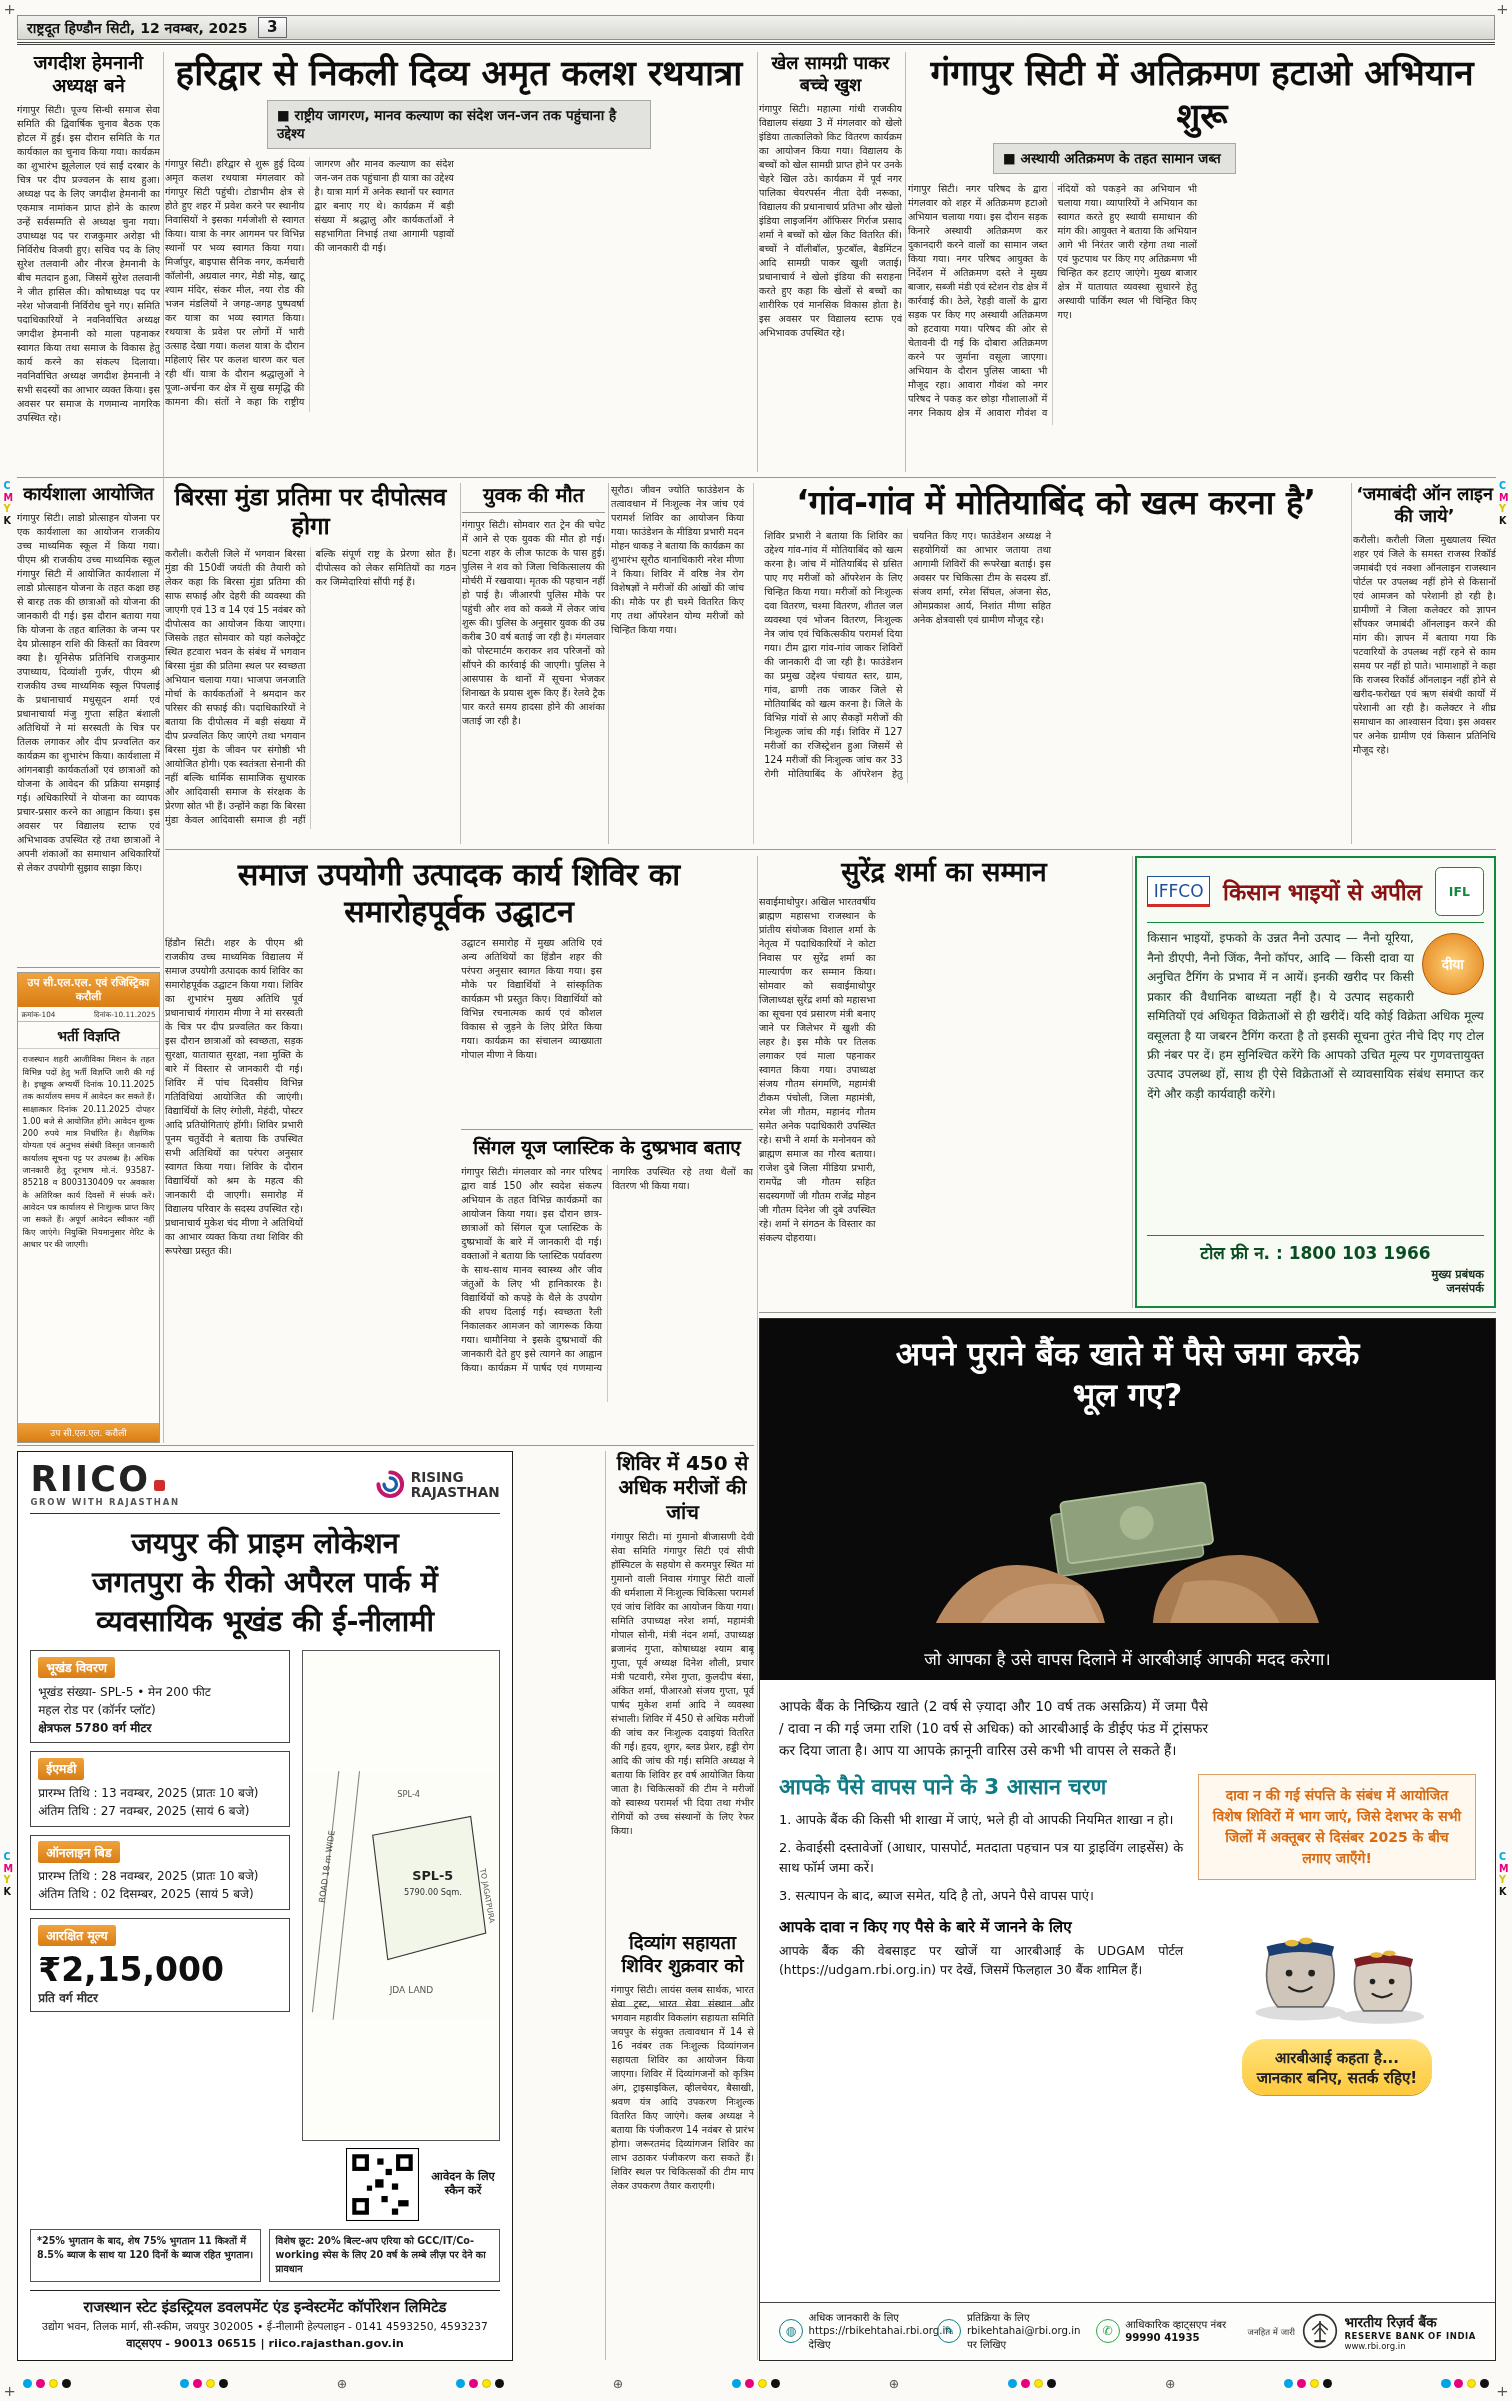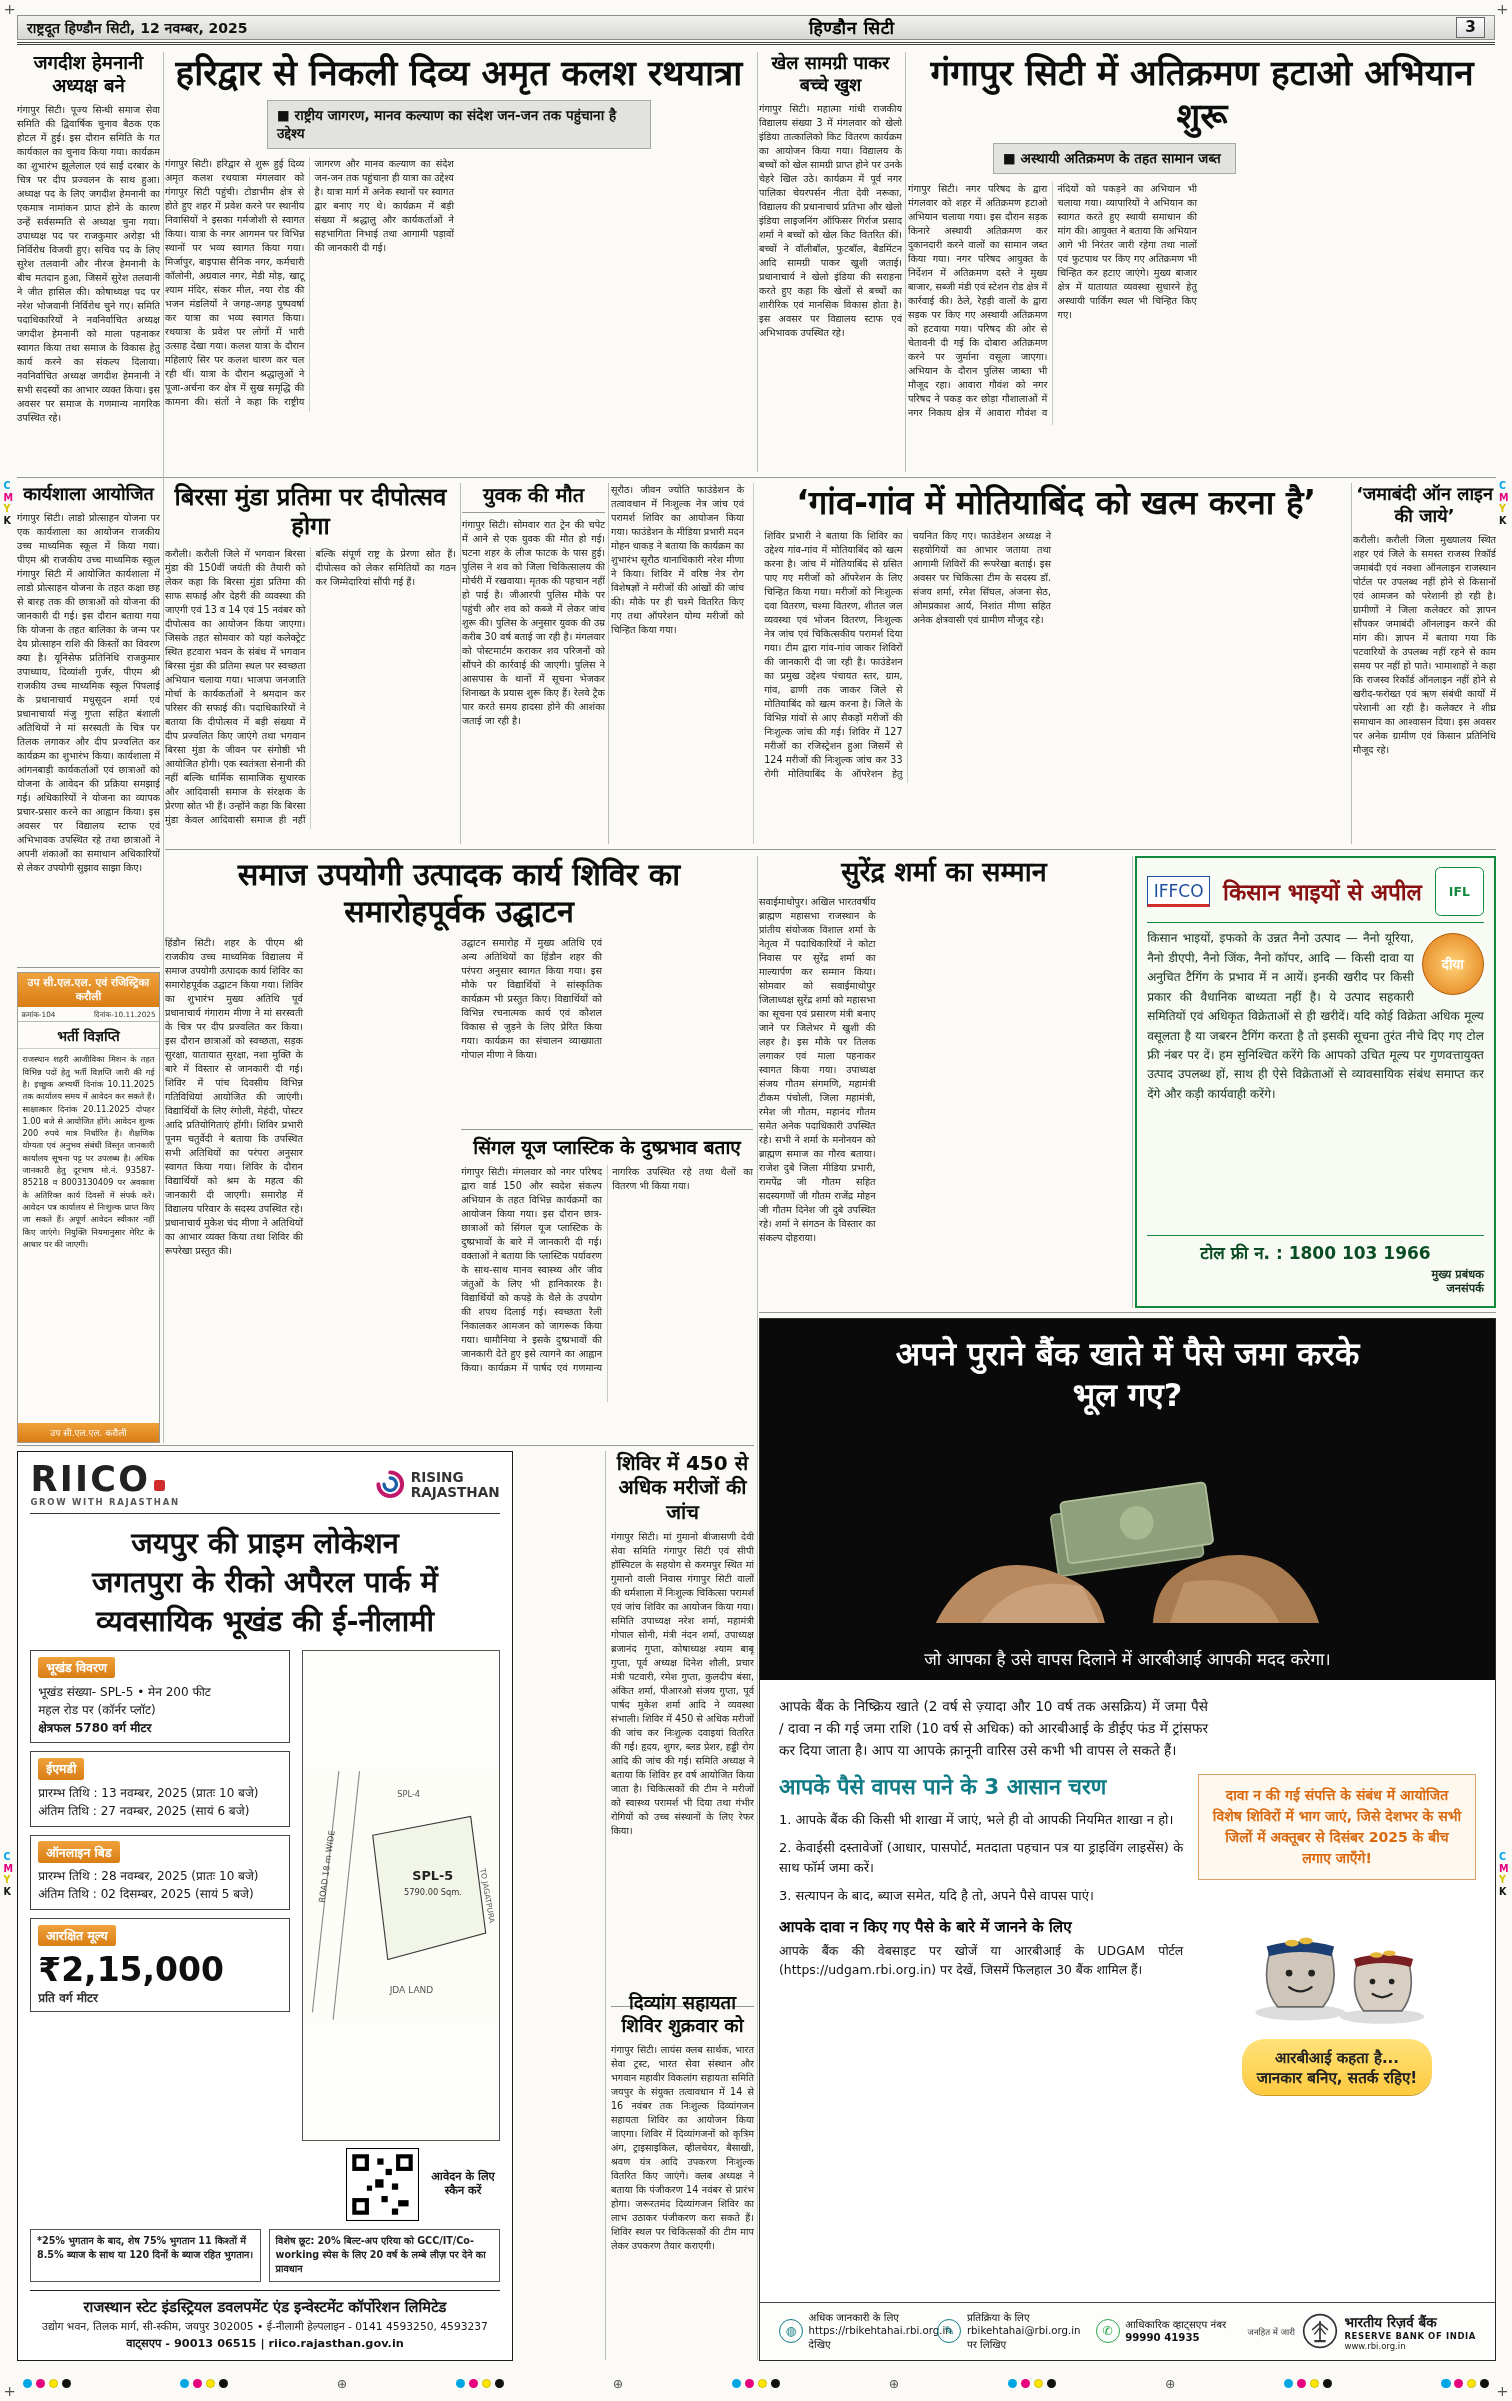--- a/index.html
+++ b/index.html
@@ -107,21 +107,20 @@
 
 <div class="page">
 
   <span class="corner" style="left:3.4px;top:2.3px"></span>
   <span class="corner" style="right:3.4px;top:2.3px"></span>
   <span class="corner" style="left:3.4px;bottom:2.3px"></span>
   <span class="corner" style="right:3.4px;bottom:2.3px"></span>
 
   <header class="masthead abs" style="left:17px;top:14.7px;width:1478px">
     <div class="mh-left">राष्ट्रदूत हिण्डौन सिटी, 12 नवम्बर, 2025</div>
-    <div class="mh-center">हिण्डौन सिटी</div>
     <div class="mh-page">3</div>
   </header>
   <div class="dbl abs" style="left:17px;top:42px;width:1478px"></div>
 
   <section class="art abs" style="left:17px;top:52px;width:143px;height:420px">
     <h2 class="hl" style="font-size:18.6px">जगदीश हेमनानी अध्यक्ष बने</h2>
     <div class="bd" style="height:356px">गंगापुर सिटी। पूज्य सिन्धी समाज सेवा समिति की द्विवार्षिक चुनाव बैठक एक होटल में हुई। इस दौरान समिति के गत कार्यकाल का चुनाव किया गया। कार्यक्रम का शुभारंभ झूलेलाल एवं साईं दरबार के चित्र पर दीप प्रज्वलन के साथ हुआ। अध्यक्ष पद के लिए जगदीश हेमनानी का एकमात्र नामांकन प्राप्त होने के कारण उन्हें सर्वसम्मति से अध्यक्ष चुना गया। उपाध्यक्ष पद पर राजकुमार अरोड़ा भी निर्विरोध विजयी हुए। सचिव पद के लिए सुरेश तलवानी और नीरज हेमनानी के बीच मतदान हुआ, जिसमें सुरेश तलवानी ने जीत हासिल की। कोषाध्यक्ष पद पर नरेश भोजवानी निर्विरोध चुने गए। समिति पदाधिकारियों ने नवनिर्वाचित अध्यक्ष जगदीश हेमनानी को माला पहनाकर स्वागत किया तथा समाज के विकास हेतु कार्य करने का संकल्प दिलाया। नवनिर्वाचित अध्यक्ष जगदीश हेमनानी ने सभी सदस्यों का आभार व्यक्त किया। इस अवसर पर समाज के गणमान्य नागरिक उपस्थित रहे।</div>
   </section>
 
   <section class="art abs" style="left:165px;top:52px;width:588px;height:420px">
@@ -326,21 +325,21 @@
       <div class="ad">उद्योग भवन, तिलक मार्ग, सी-स्कीम, जयपुर 302005 • ई-नीलामी हेल्पलाइन - 0141 4593250, 4593237</div>
       <div class="ct">वाट्सएप - 90013 06515 | riico.rajasthan.gov.in</div>
     </div>
   </aside>
 
   <section class="art abs" style="left:611px;top:1451px;width:143px;height:549px">
     <h2 class="hl" style="font-size:20px">शिविर में 450 से अधिक मरीजों की जांच</h2>
     <div class="bd" style="height:457px">गंगापुर सिटी। मां गुमानो बीजासणी देवी सेवा समिति गंगापुर सिटी एवं सीपी हॉस्पिटल के सहयोग से करमपुर स्थित मां गुमानो वाली निवास गंगापुर सिटी वालों की धर्मशाला में निःशुल्क चिकित्सा परामर्श एवं जांच शिविर का आयोजन किया गया। समिति उपाध्यक्ष नरेश शर्मा, महामंत्री गोपाल सोनी, मंत्री नंदन शर्मा, उपाध्यक्ष ब्रजानंद गुप्ता, कोषाध्यक्ष श्याम बाबू गुप्ता, पूर्व अध्यक्ष दिनेश शौली, प्रचार मंत्री पटवारी, रमेश गुप्ता, कुलदीप बंसा, अंकित शर्मा, पीआरओ संजय गुप्ता, पूर्व पार्षद मुकेश शर्मा आदि ने व्यवस्था संभाली। शिविर में 450 से अधिक मरीजों की जांच कर निःशुल्क दवाइयां वितरित की गईं। हृदय, शुगर, ब्लड प्रेशर, हड्डी रोग आदि की जांच की गई। समिति अध्यक्ष ने बताया कि शिविर हर वर्ष आयोजित किया जाता है। चिकित्सकों की टीम ने मरीजों को स्वास्थ्य परामर्श भी दिया तथा गंभीर रोगियों को उच्च संस्थानों के लिए रेफर किया।</div>
   </section>
   <div class="hr abs" style="left:611px;top:2006px;width:143px"></div>
-  <section class="art abs" style="left:611px;top:1992px;width:143px;height:348px">
+  <section class="art abs" style="left:611px;top:1932px;width:143px;height:348px">
     <h2 class="hl" style="font-size:18.6px">दिव्यांग सहायता शिविर शुक्रवार को</h2>
     <div class="bd" style="height:277px">गंगापुर सिटी। लायंस क्लब सार्थक, भारत सेवा ट्रस्ट, भारत सेवा संस्थान और भगवान महावीर विकलांग सहायता समिति जयपुर के संयुक्त तत्वावधान में 14 से 16 नवंबर तक निःशुल्क दिव्यांगजन सहायता शिविर का आयोजन किया जाएगा। शिविर में दिव्यांगजनों को कृत्रिम अंग, ट्राइसाइकिल, व्हीलचेयर, बैसाखी, श्रवण यंत्र आदि उपकरण निःशुल्क वितरित किए जाएंगे। क्लब अध्यक्ष ने बताया कि पंजीकरण 14 नवंबर से प्रारंभ होगा। जरूरतमंद दिव्यांगजन शिविर का लाभ उठाकर पंजीकरण करा सकते हैं। शिविर स्थल पर चिकित्सकों की टीम माप लेकर उपकरण तैयार कराएगी।</div>
   </section>
 
   <aside class="rbi abs" style="left:759px;top:1318px;width:737px;height:1043px">
     <div class="rbi-hero">
       <h3>अपने पुराने बैंक खाते में पैसे जमा करके भूल गए?</h3>
       <div class="rbi-photo">
         <svg width="429" height="186" viewBox="0 0 760 330">
           <rect x="0" y="0" width="760" height="330" fill="#0a0a0a"></rect>

